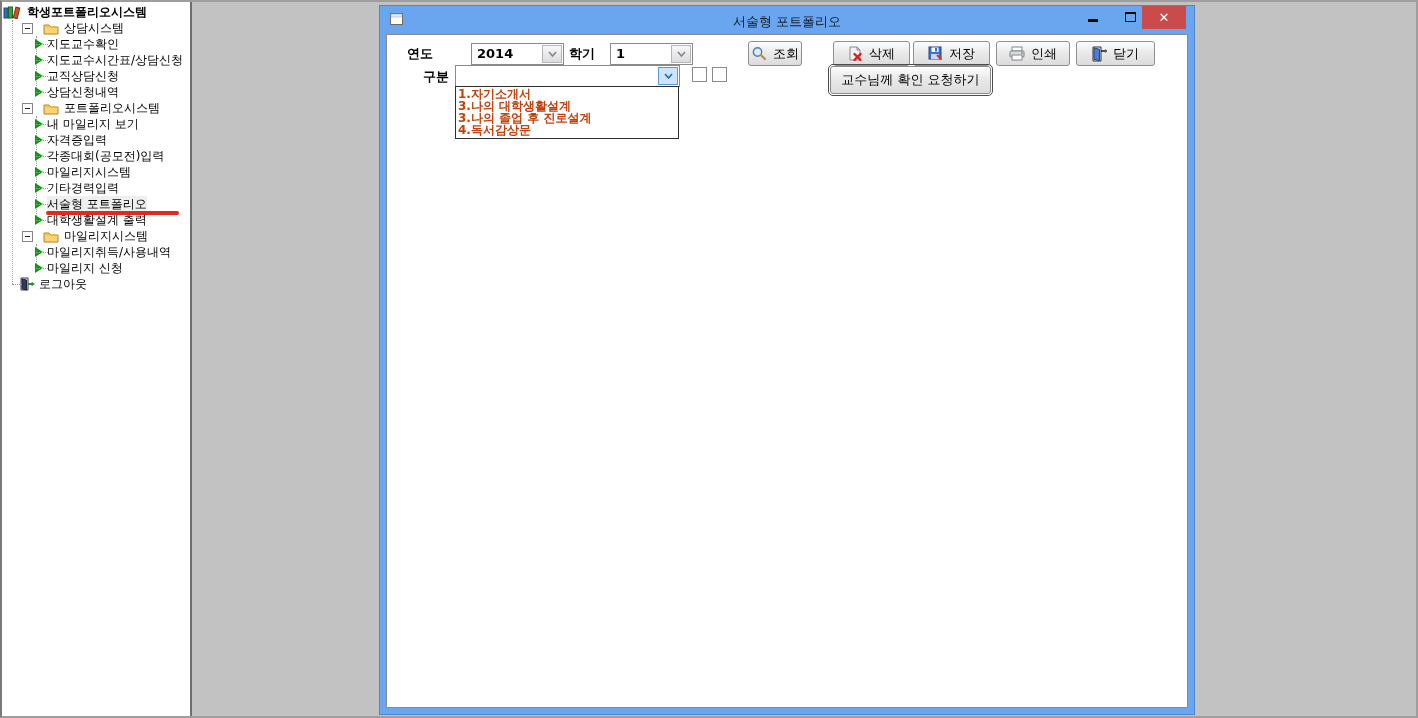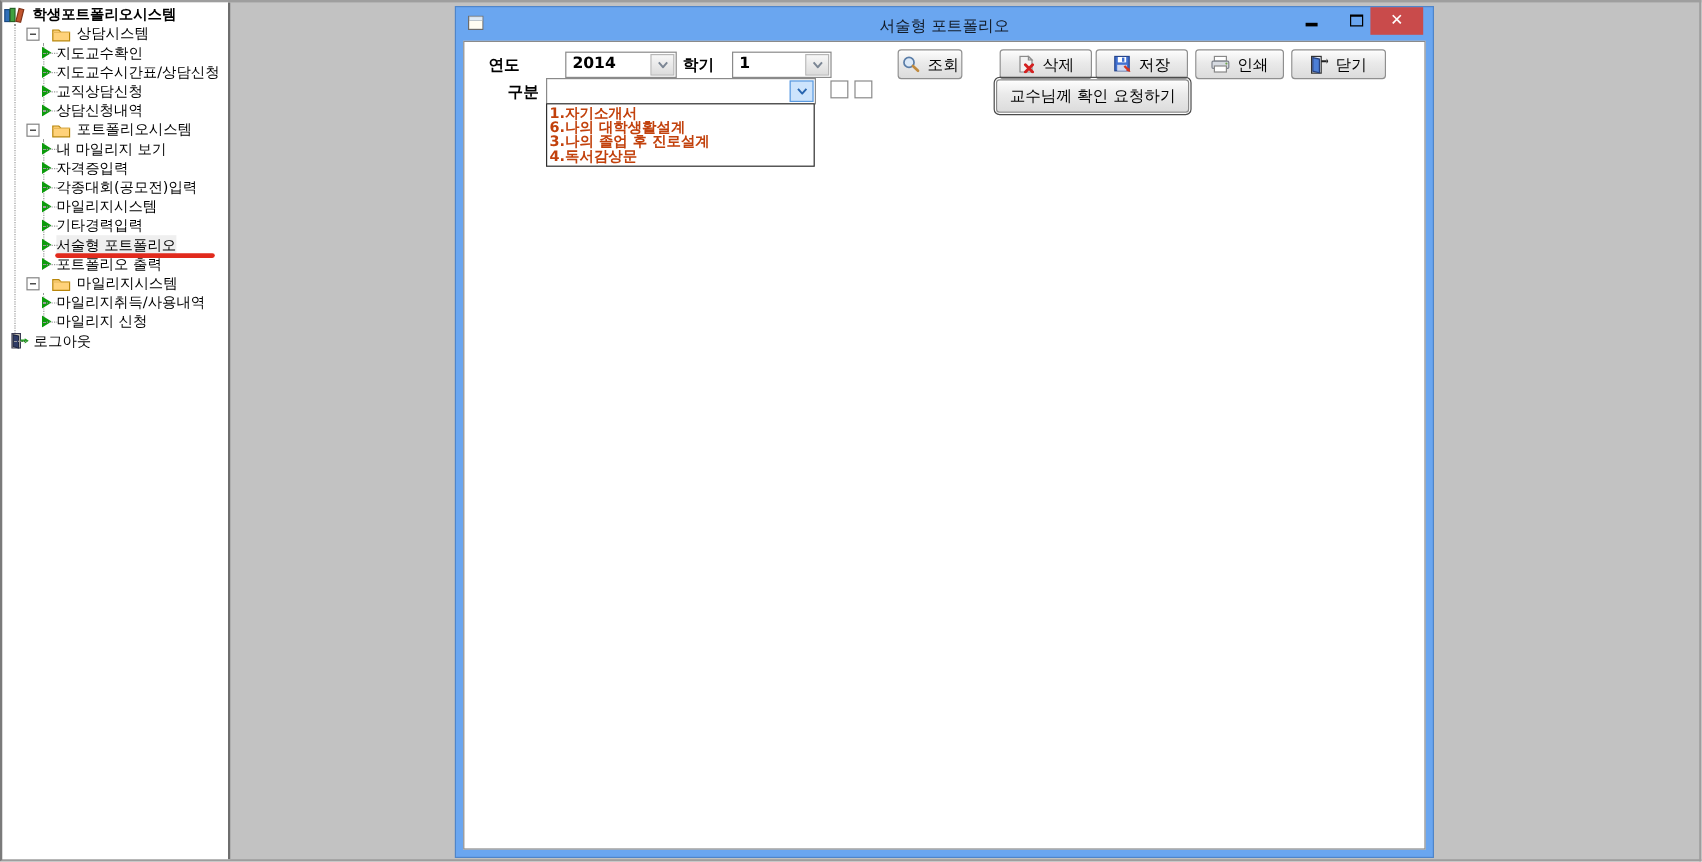--- a/index.html
+++ b/index.html
@@ -16,21 +16,21 @@
   .row-root .tico { margin-right:4px; display:flex; }
   .folder { padding-left:20px;font-family:Liberation Serif, serif; }
   .ebox { width:11px; height:11px; background:#fff; border:1px solid #848484; position:relative;
           margin-right:10px; flex:0 0 auto; }
   .ebox .minus { position:absolute; left:2px; top:4px; width:5px; height:1px; background:#222; }
   .folder .tico { margin-right:5px; display:flex; }
   .leaf { padding-left:32px; }
   .leaf::before { content:""; position:absolute; left:34px; top:8px; width:12px;
                   border-top:1px dotted #9a9a9a; }
   .leaf .tico { margin-right:4px; display:flex; }
-  .row-logout { padding-left:7px; }
+  .row-logout { padding-left:18px; }
   .row-logout::before { content:""; position:absolute; left:10px; top:8px; width:10px;
                         border-top:1px dotted #9a9a9a; }
   .row-logout .tico { margin-right:4px; display:flex; }
   .vline { position:absolute; width:0; border-left:1px dotted #9a9a9a; z-index:1; }
   #vl-main { left:10px; top:18px; height:264px; }
   #vl-s1 { left:34px; top:34px; height:56px; }
   #vl-s2 { left:34px; top:114px; height:104px; }
   #vl-s3 { left:34px; top:242px; height:24px; }
   .sel-bg { background:#efefef; }
   .red-underline { position:absolute; left:44px; top:209px; width:133px; height:4px;
@@ -206,21 +206,21 @@
             </svg>
           </span>
         <span class="tlabel sel-bg">서술형 포트폴리오</span>
       </div>
       <div class="trow leaf">
         <span class="tico">
             <svg width="9" height="10">
               <polygon points="1,0 9,5 1,10" fill="#0c9b0c"></polygon>
             </svg>
           </span>
-        <span class="tlabel">포트폴리오 출력</span>
+        <span class="tlabel">대학생활설계 출력</span>
       </div>
 
       <div class="trow folder">
         <span class="ebox">
             <span class="minus"></span>
           </span>
         <span class="tico">
           <svg width="16" height="13" viewBox="0 0 16 13">
               <path d="M1 3 L6 3 L8 5 L15 5 L15 12 L1 12 Z" fill="#ffd27a" stroke="#b8860b"></path>
               <path d="M1 5 L15 5" stroke="#e8b85a"></path>
@@ -303,21 +303,21 @@
         <span class="combo-val"></span>
         <span class="combo-btn active">
           <svg width="9" height="6">
               <path d="M1 1 L4.5 5 L8 1" stroke="#2866b0" stroke-width="1.6" fill="none"></path>
             </svg>
         </span>
       </div>
 
       <div class="droplist">
         <div class="dl-item">1.자기소개서</div>
-        <div class="dl-item">6.나의 대학생활설계</div>
+        <div class="dl-item">3.나의 대학생활설계</div>
         <div class="dl-item">3.나의 졸업 후 진로설계</div>
         <div class="dl-item">4.독서감상문</div>
       </div>
 
       <div class="cbox" style="left:305px; top:32px;"></div>
       <div class="cbox" style="left:325px; top:32px;"></div>
 
       <div class="btn" style="left:361px; top:6px; width:54px;">
         <svg width="16" height="15" viewBox="0 0 16 15">
           <circle cx="6.5" cy="6" r="4.2" fill="#dce9f7" stroke="#5a7da8" stroke-width="1.4"></circle>

